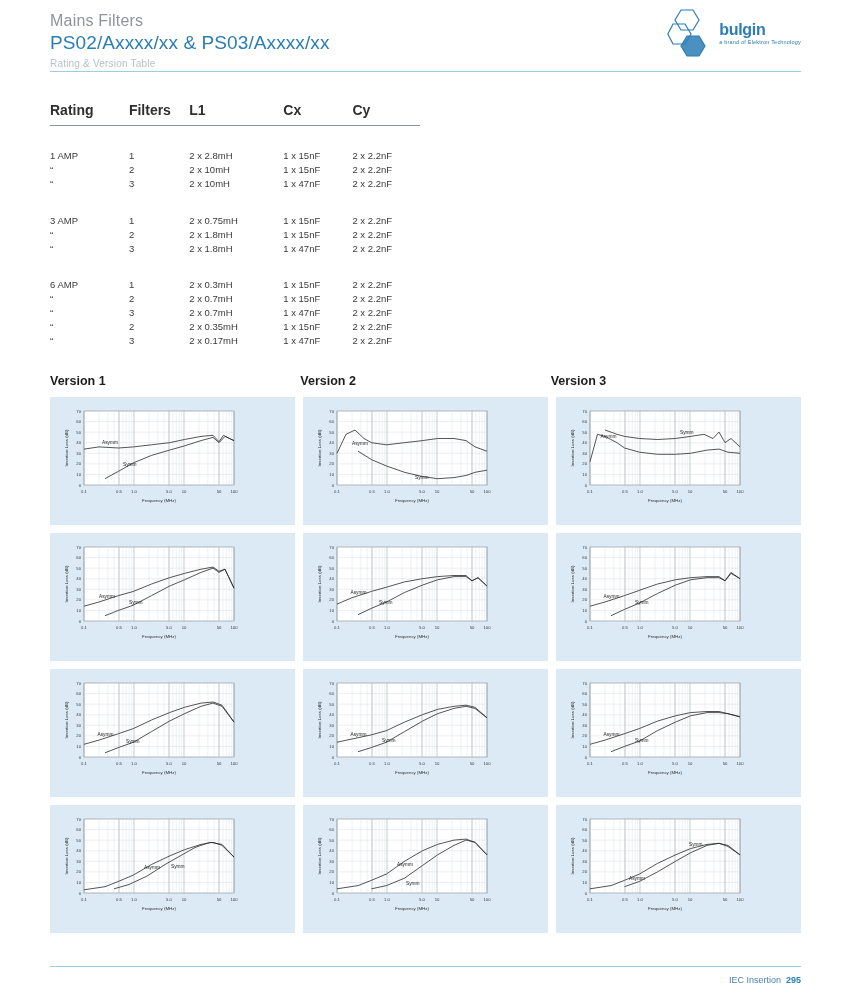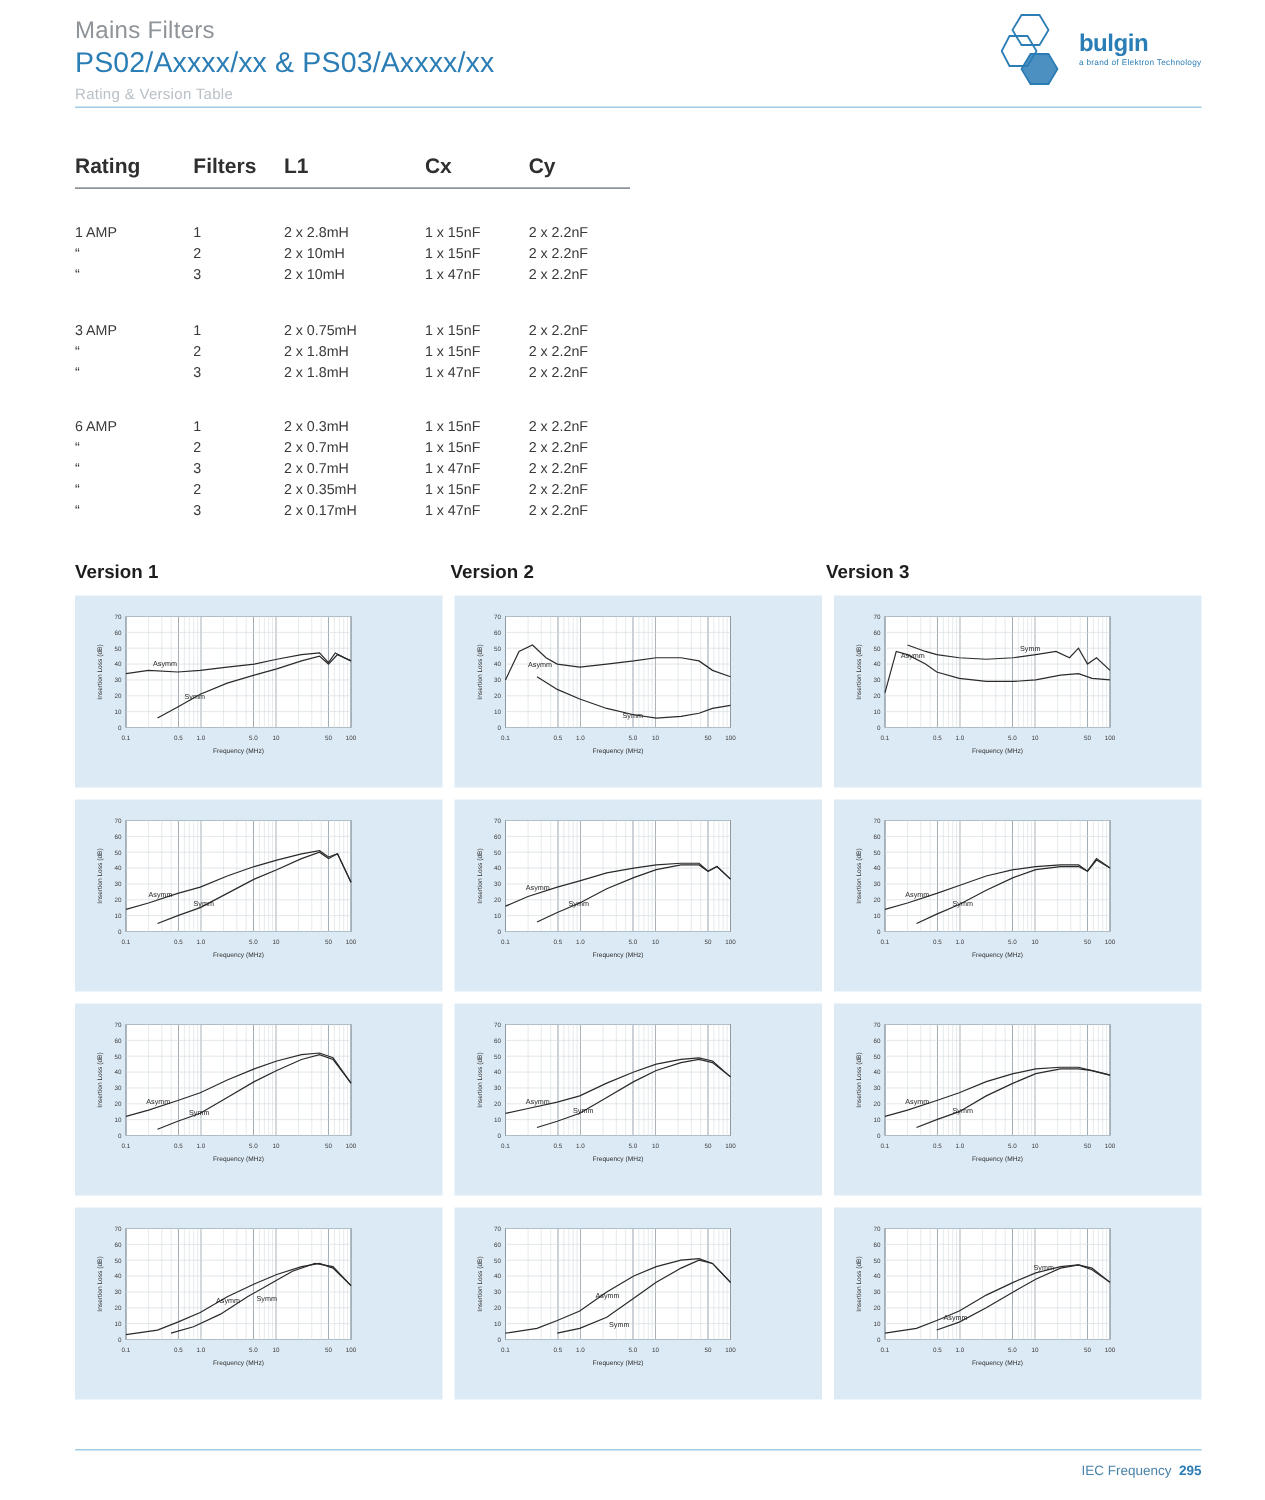--- a/index.html
+++ b/index.html
@@ -1070,16 +1070,16 @@
             </g>
           </svg>
         </div>
       </div>
     </div>
 </div>
 
 <div class="footer">
   <div class="footer-rule"></div>
   <div class="footer-text">
-    <span>IEC Frequency</span>
+    <span>IEC Insertion</span>
     &nbsp;<b>295</b>
   </div>
 </div>
 
 </body></html>

